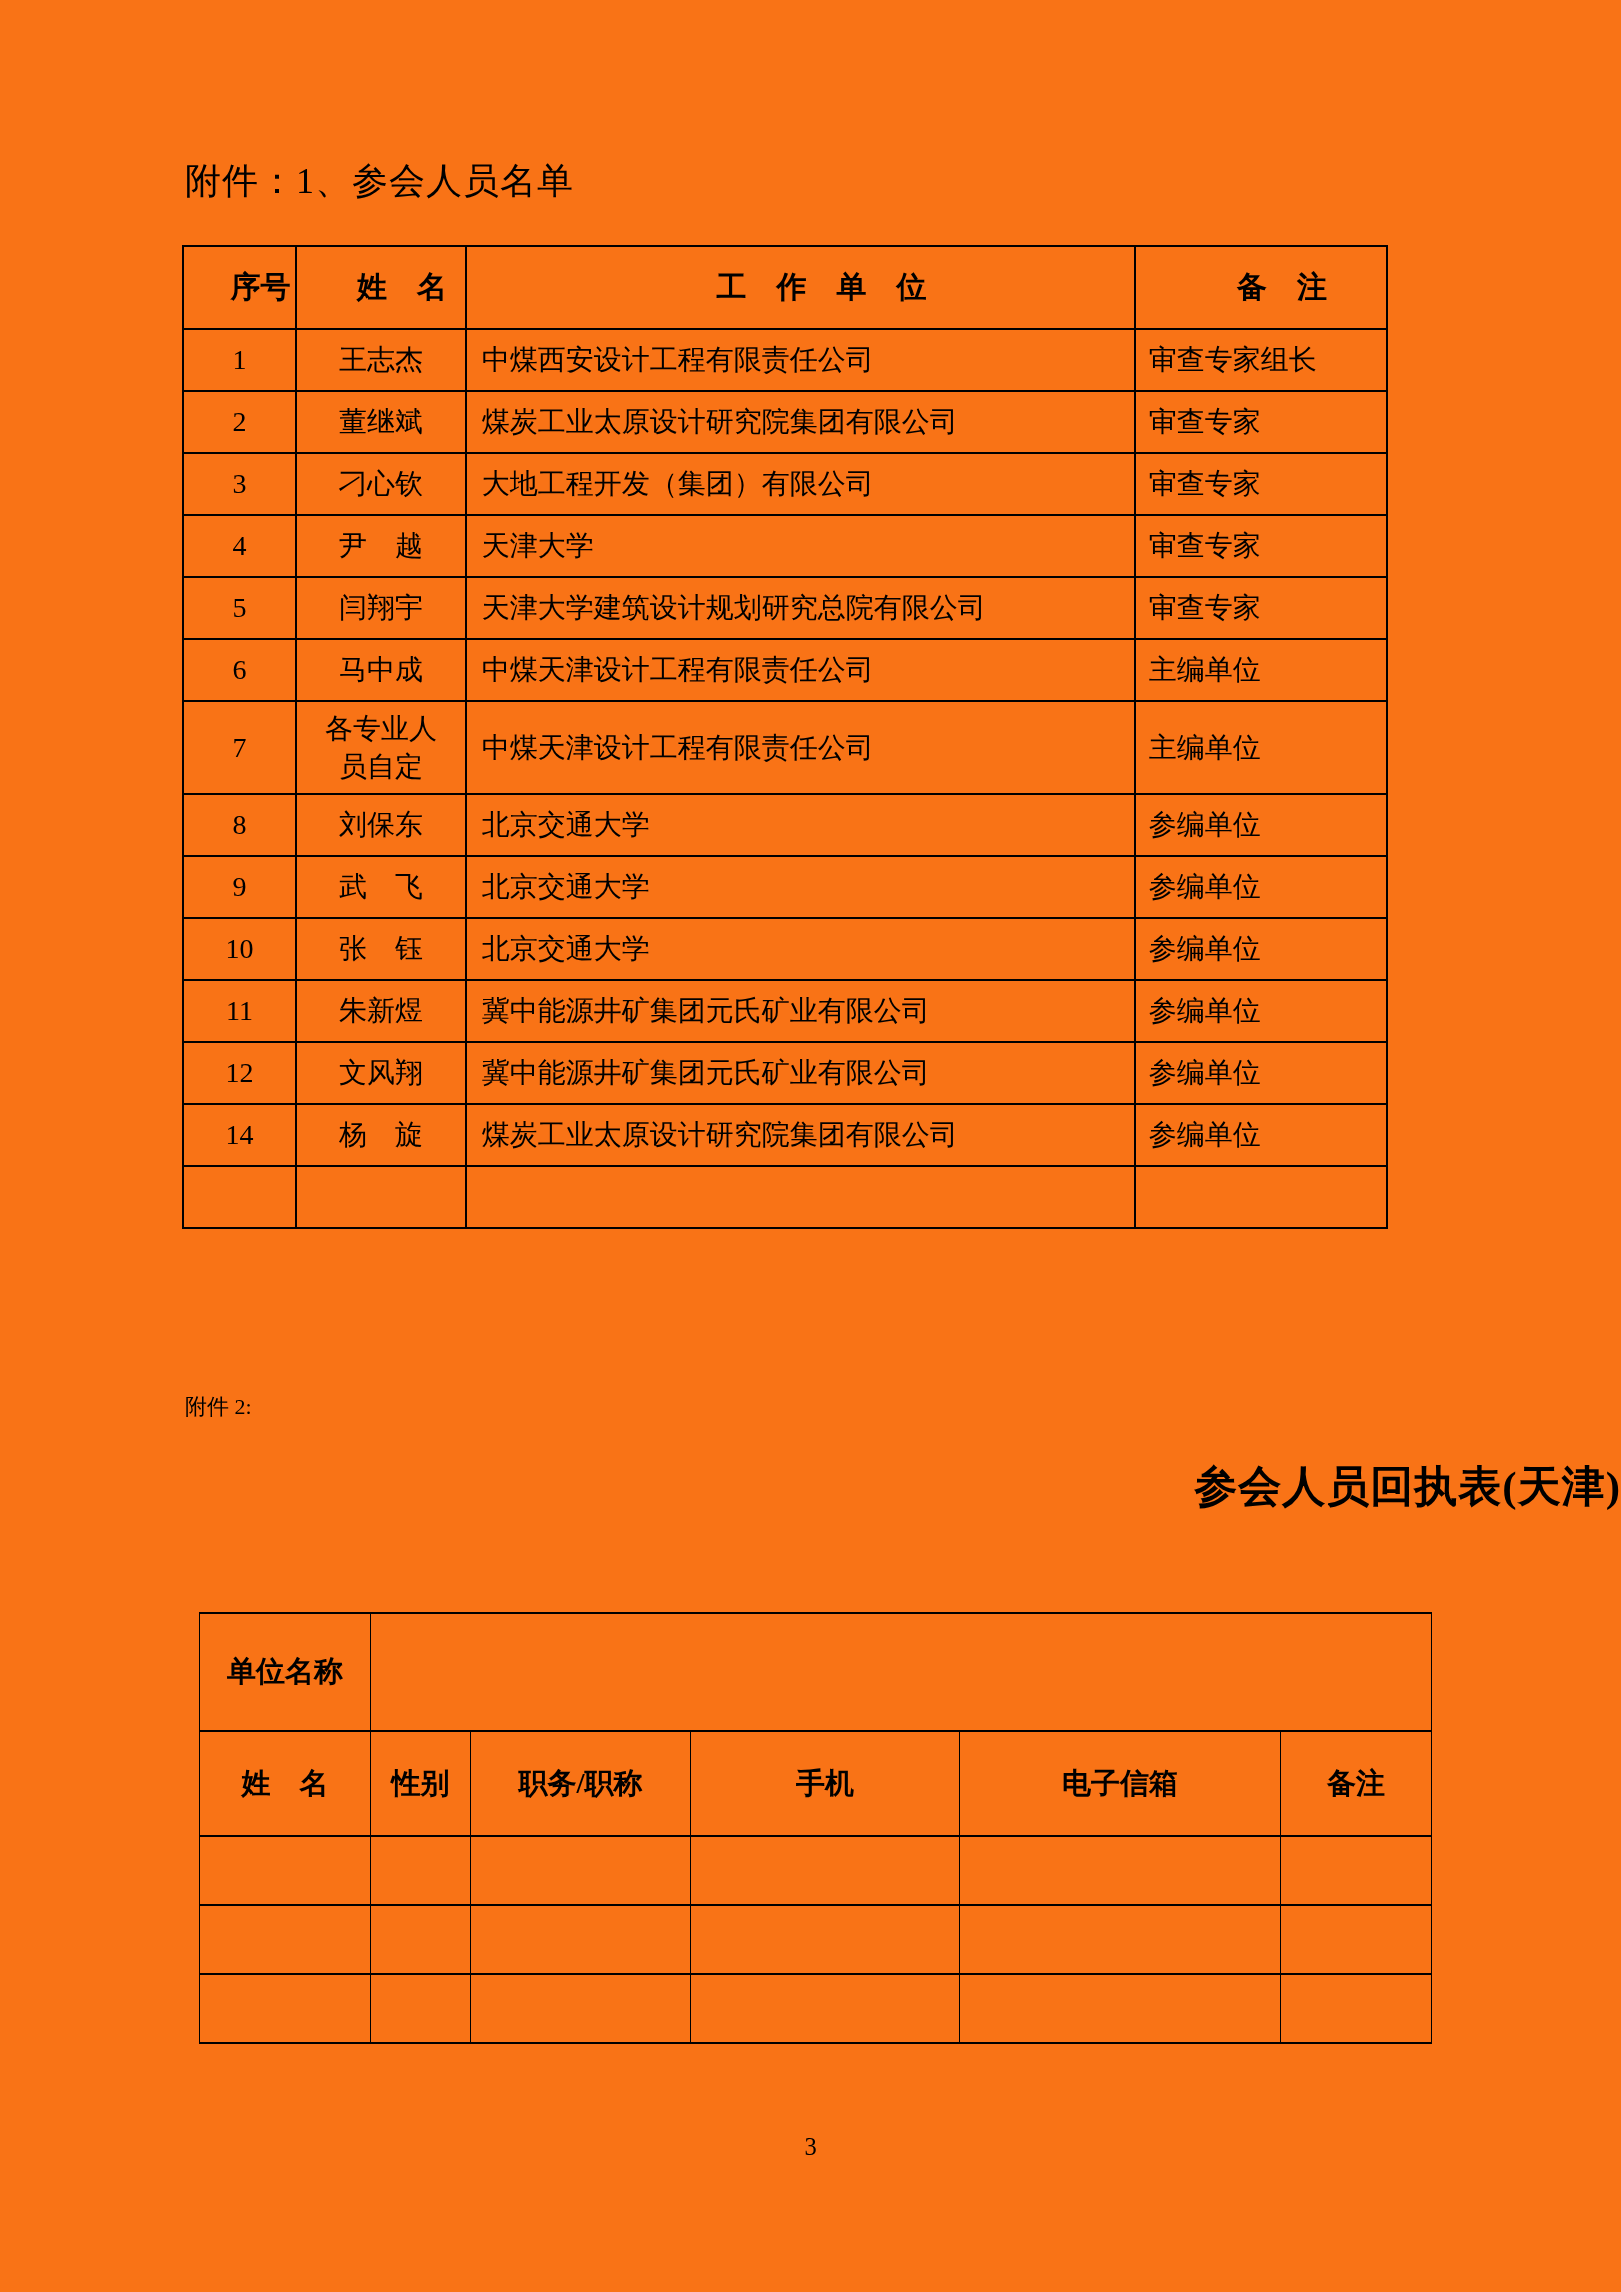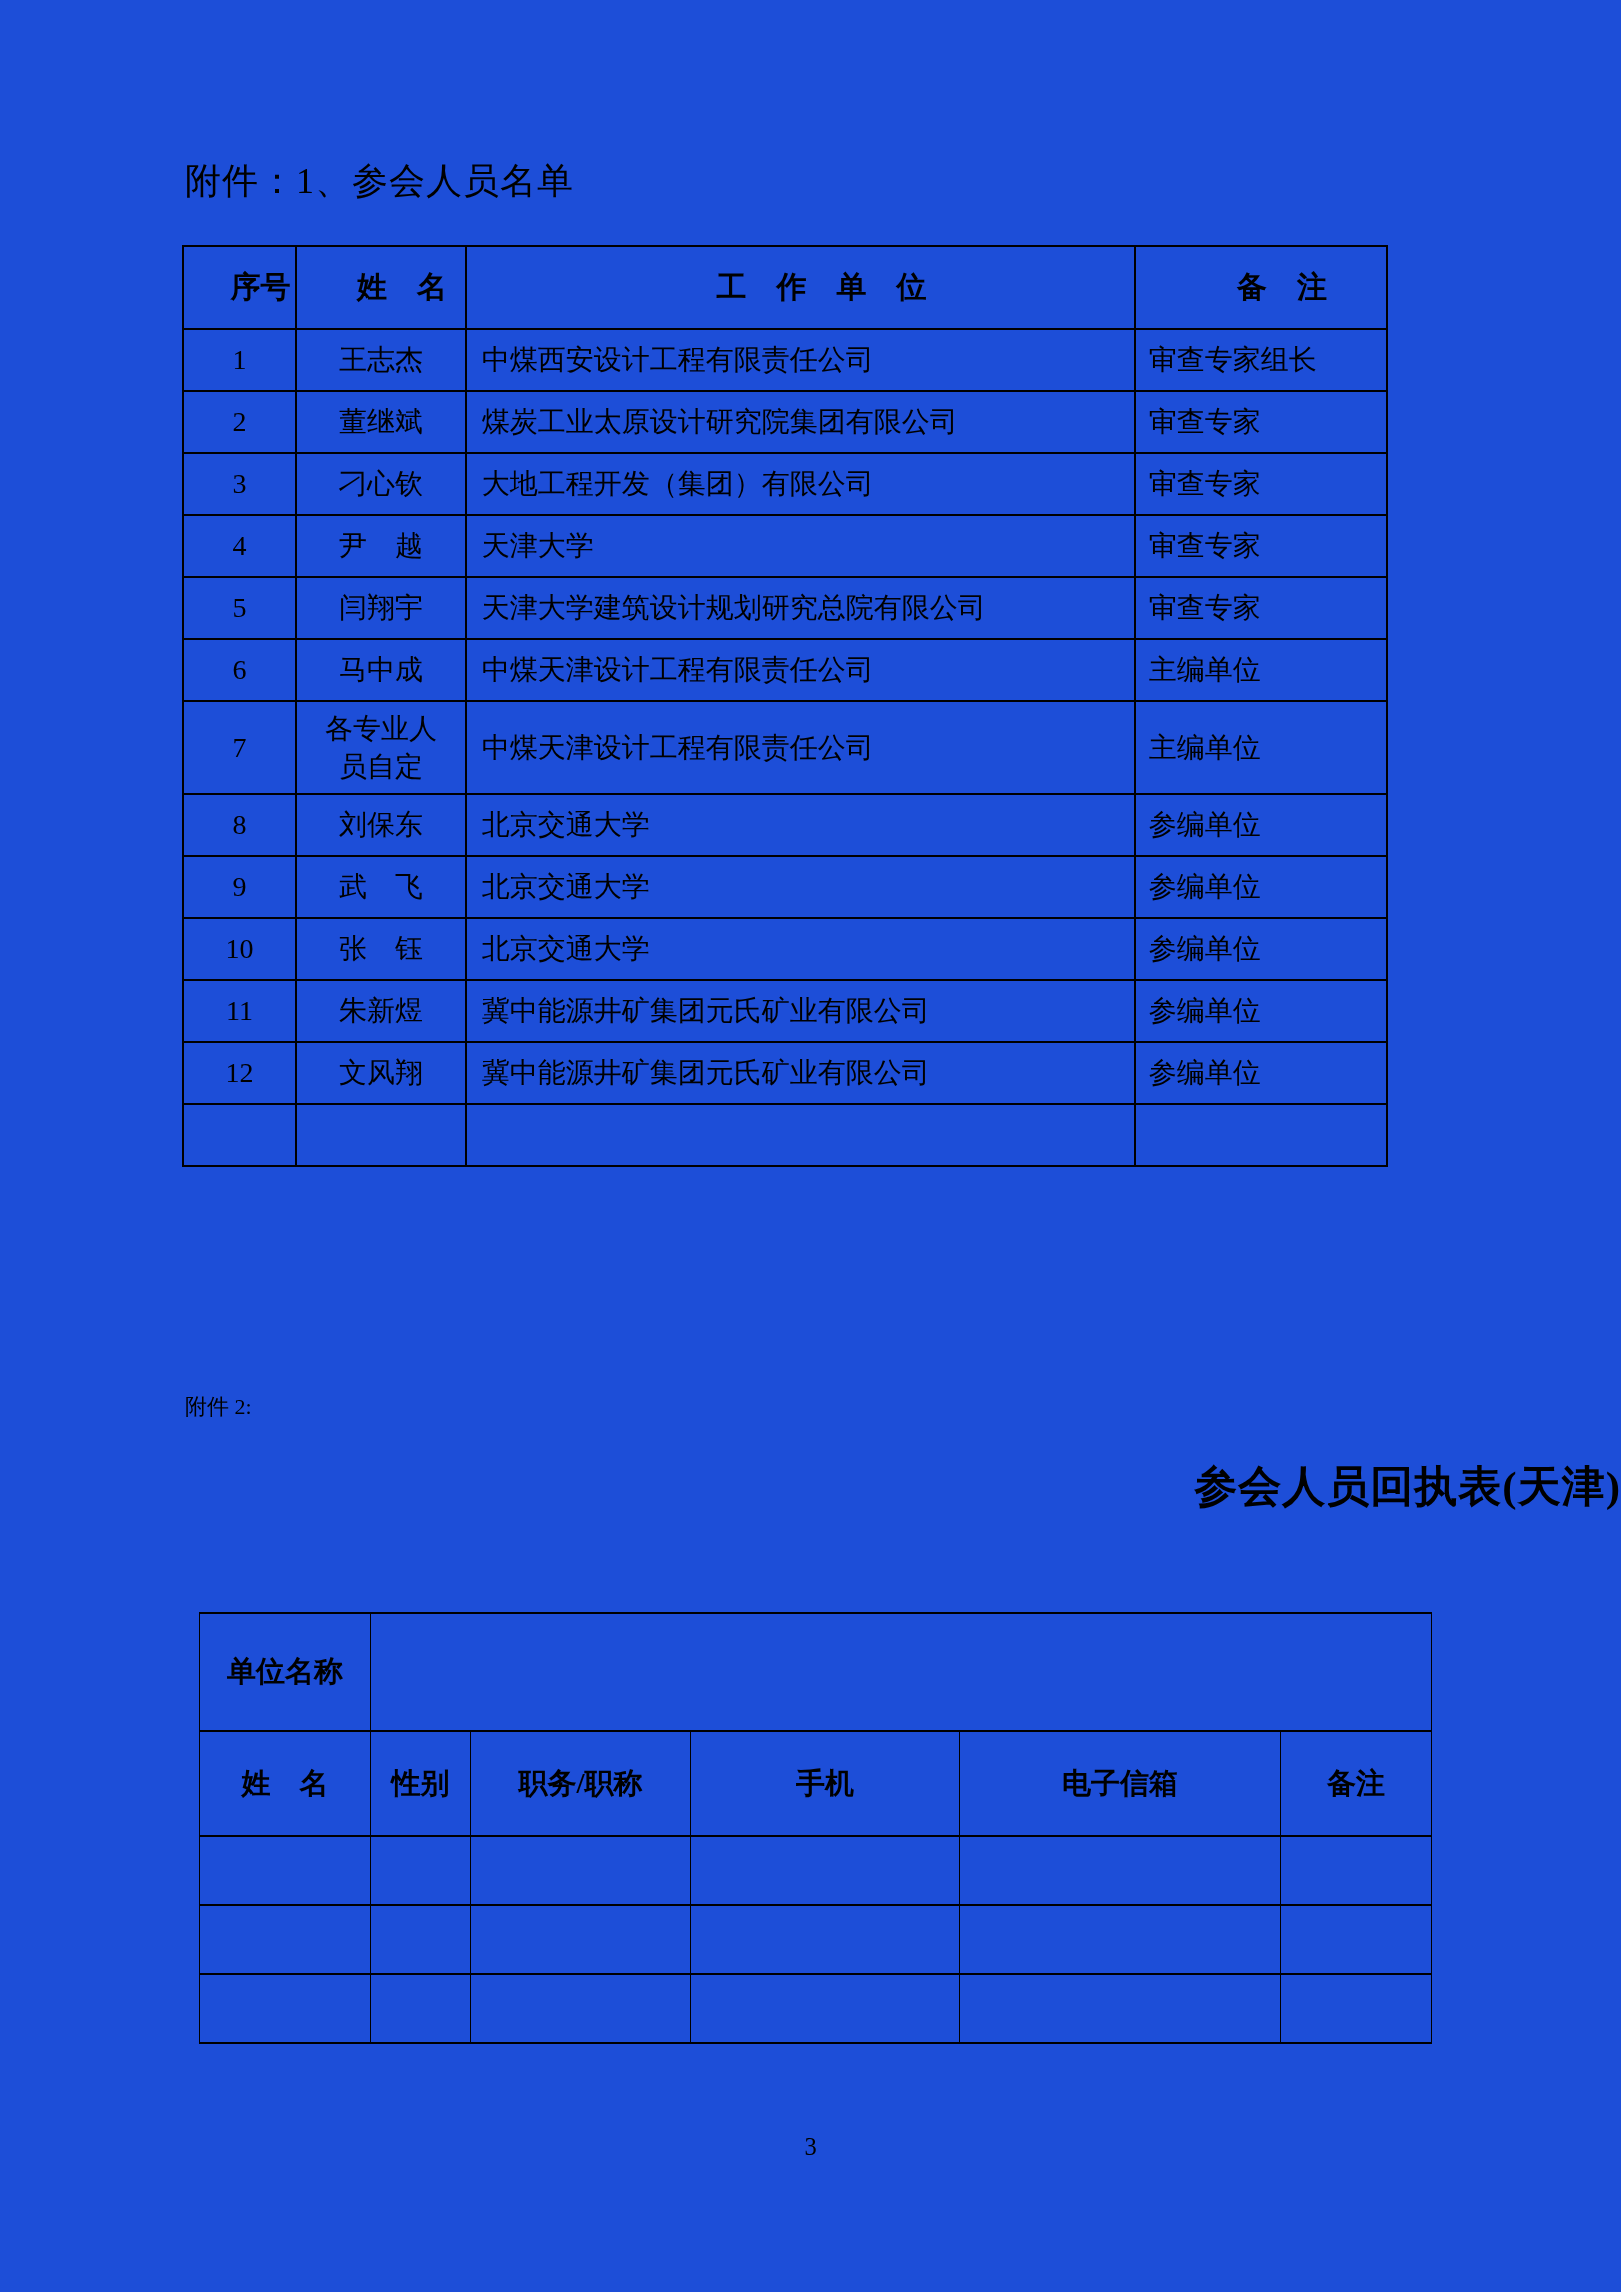--- a/index.html
+++ b/index.html
@@ -1,21 +1,21 @@
 <!DOCTYPE html>
 <html><head>
 <meta charset="utf-8">
 <style>
   * { box-sizing: border-box; }
   html, body { margin: 0; padding: 0; background: #ffffff; }
   .page {
     position: relative;
     width: 1621px;
     height: 2293px;
-    background: #1d4ed8;
+    background: #f97316;
     color: #000000;
     font-family: "Liberation Serif", "DejaVu Serif", serif;
     overflow: hidden;
   }
 
   
   .h1 {
     position: absolute;
     left: 185px;
     top: 157px;
@@ -191,20 +191,26 @@
       <tr>
         <td class="c-idx">11</td>
         <td class="c-name">朱新煜</td>
         <td class="c-org">冀中能源井矿集团元氏矿业有限公司</td>
         <td class="c-rem">参编单位</td>
       </tr>
       <tr>
         <td class="c-idx">12</td>
         <td class="c-name">文风翔</td>
         <td class="c-org">冀中能源井矿集团元氏矿业有限公司</td>
+        <td class="c-rem">参编单位</td>
+      </tr>
+      <tr>
+        <td class="c-idx">14</td>
+        <td class="c-name">杨　旋</td>
+        <td class="c-org">煤炭工业太原设计研究院集团有限公司</td>
         <td class="c-rem">参编单位</td>
       </tr>
       <tr>
         <td class="c-idx"></td>
         <td class="c-name"></td>
         <td class="c-org"></td>
         <td class="c-rem"></td>
       </tr>
     </tbody>
   </table>

